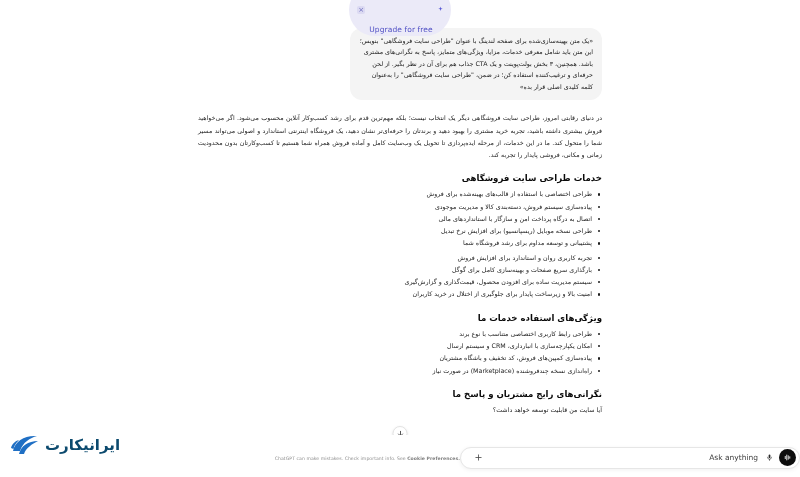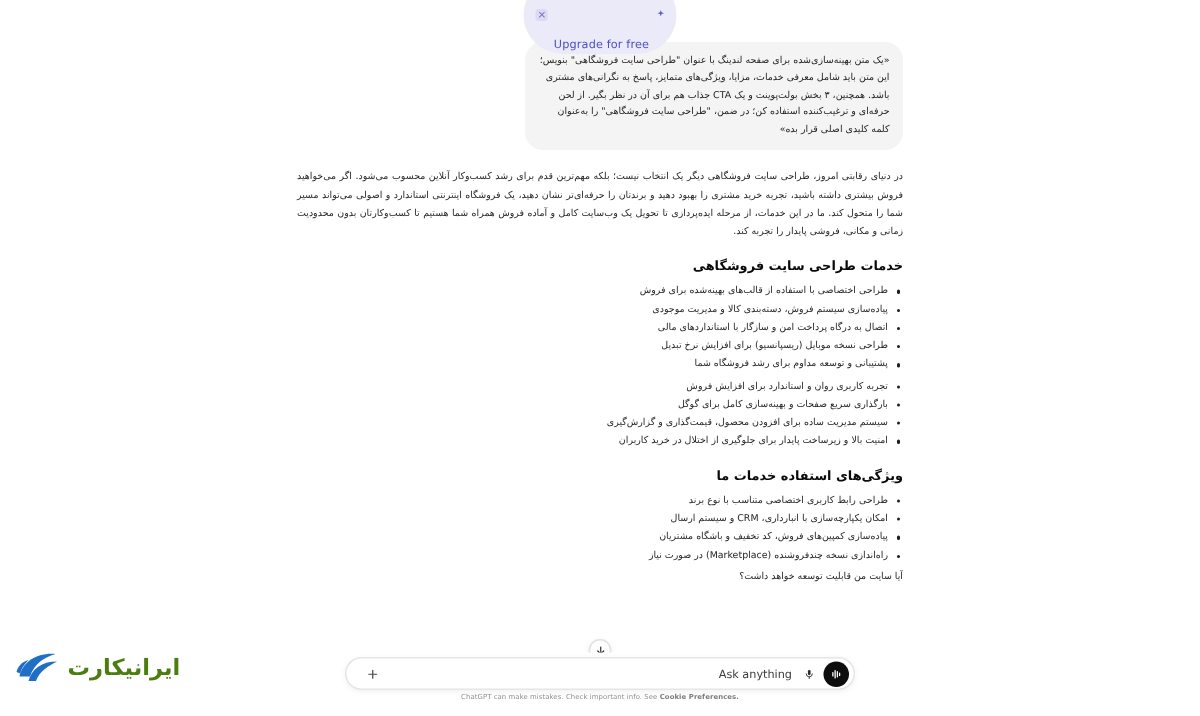--- a/index.html
+++ b/index.html
@@ -148,21 +148,21 @@
   }
   .scroll-btn svg { width: 8px; height: 8px; display: block; }
 
   
   .composer-wrap {
     position: absolute;
     left: 0; right: 0; bottom: 0;
     height: 42px;
     background: #ffffff;
     display: flex;
-    flex-direction: column;
+    flex-direction: row;
     align-items: center;
     justify-content: flex-start;
     padding-top: 3px;
     z-index: 35;
   }
   .composer {
     width: 340px;
     height: 22px;
     border: 1px solid #e6e6e6;
     border-radius: 999px;
@@ -233,21 +233,21 @@
     align-items: center;
     gap: 3px;
     direction: rtl;
     z-index: 45;
     user-select: none;
   }
   .wm-text {
     font-family: "DejaVu Sans", "Liberation Sans", sans-serif;
     font-size: 15px;
     font-weight: 700;
-    color: #4d7c0f;
+    color: #0c4a6e;
     letter-spacing: -0.2px;
     line-height: 1;
   }
   .wm-mark { width: 34px; height: 28px; display: block; }
 </style>
 </head>
 <body>
 
 <div id="app">
 
@@ -291,20 +291,21 @@
         </ul>
 
         <h3 class="sec">ویژگی‌های استفاده خدمات ما</h3>
         <ul class="blist">
           <li>طراحی رابط کاربری اختصاصی متناسب با نوع برند</li>
           <li>امکان یکپارچه‌سازی با انبارداری، CRM و سیستم ارسال</li>
           <li>پیاده‌سازی کمپین‌های فروش، کد تخفیف و باشگاه مشتریان</li>
           <li>راه‌اندازی نسخه چندفروشنده (Marketplace) در صورت نیاز</li>
         </ul>
 
+        <h3 class="sec">نگرانی‌های رایج مشتریان و پاسخ ما</h3>
         <p class="qline">آیا سایت من قابلیت توسعه خواهد داشت؟</p>
 
       </div>
     </div>
   </div>
 
   <div class="scroll-btn">
     <span>
       <svg viewBox="0 0 24 24" aria-hidden="true">
         <path d="M12 4v13M6 12l6 6 6-6" fill="none" stroke="#2b2b2b" stroke-width="2.4" stroke-linecap="round" stroke-linejoin="round"></path>

